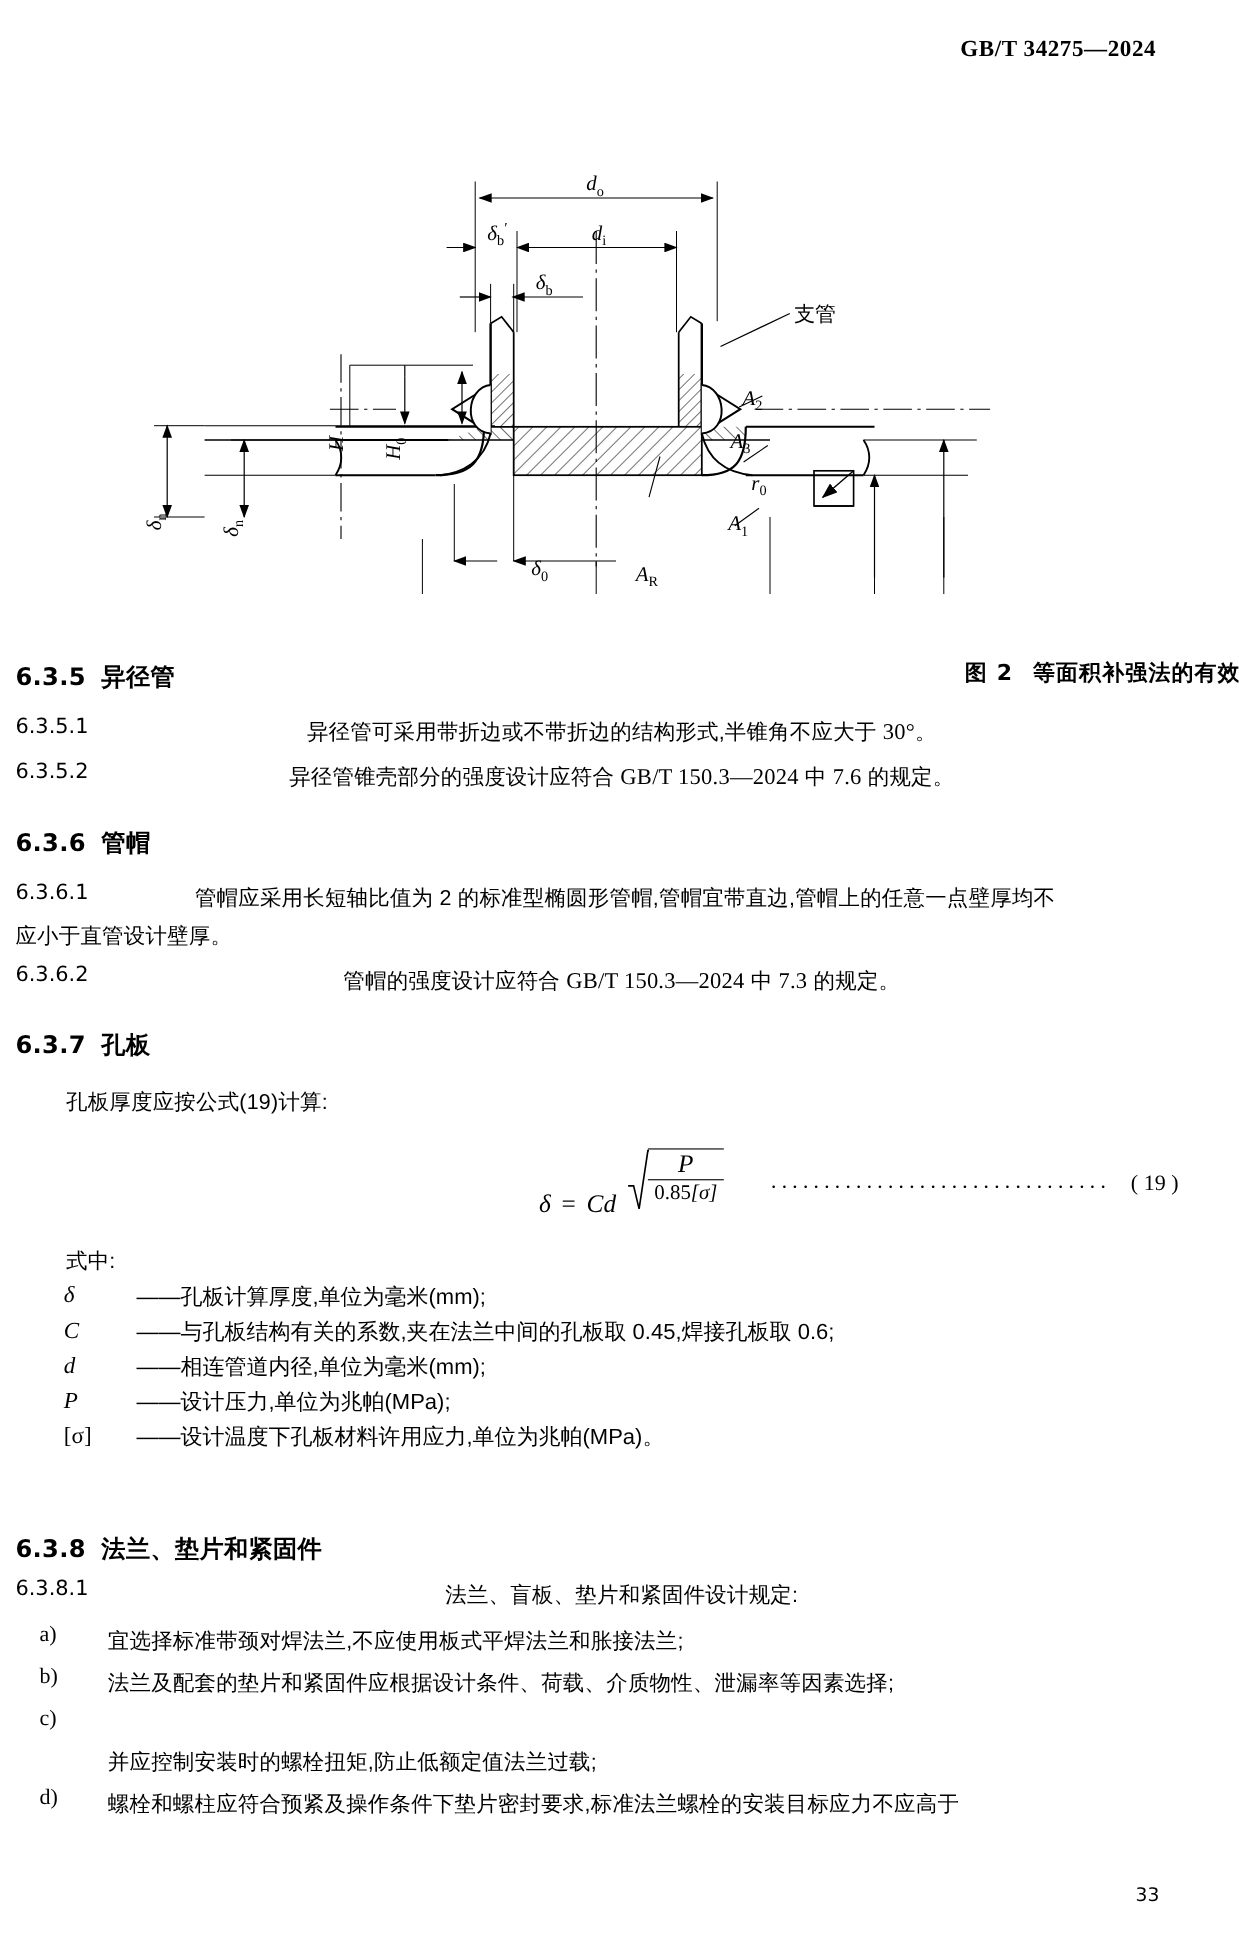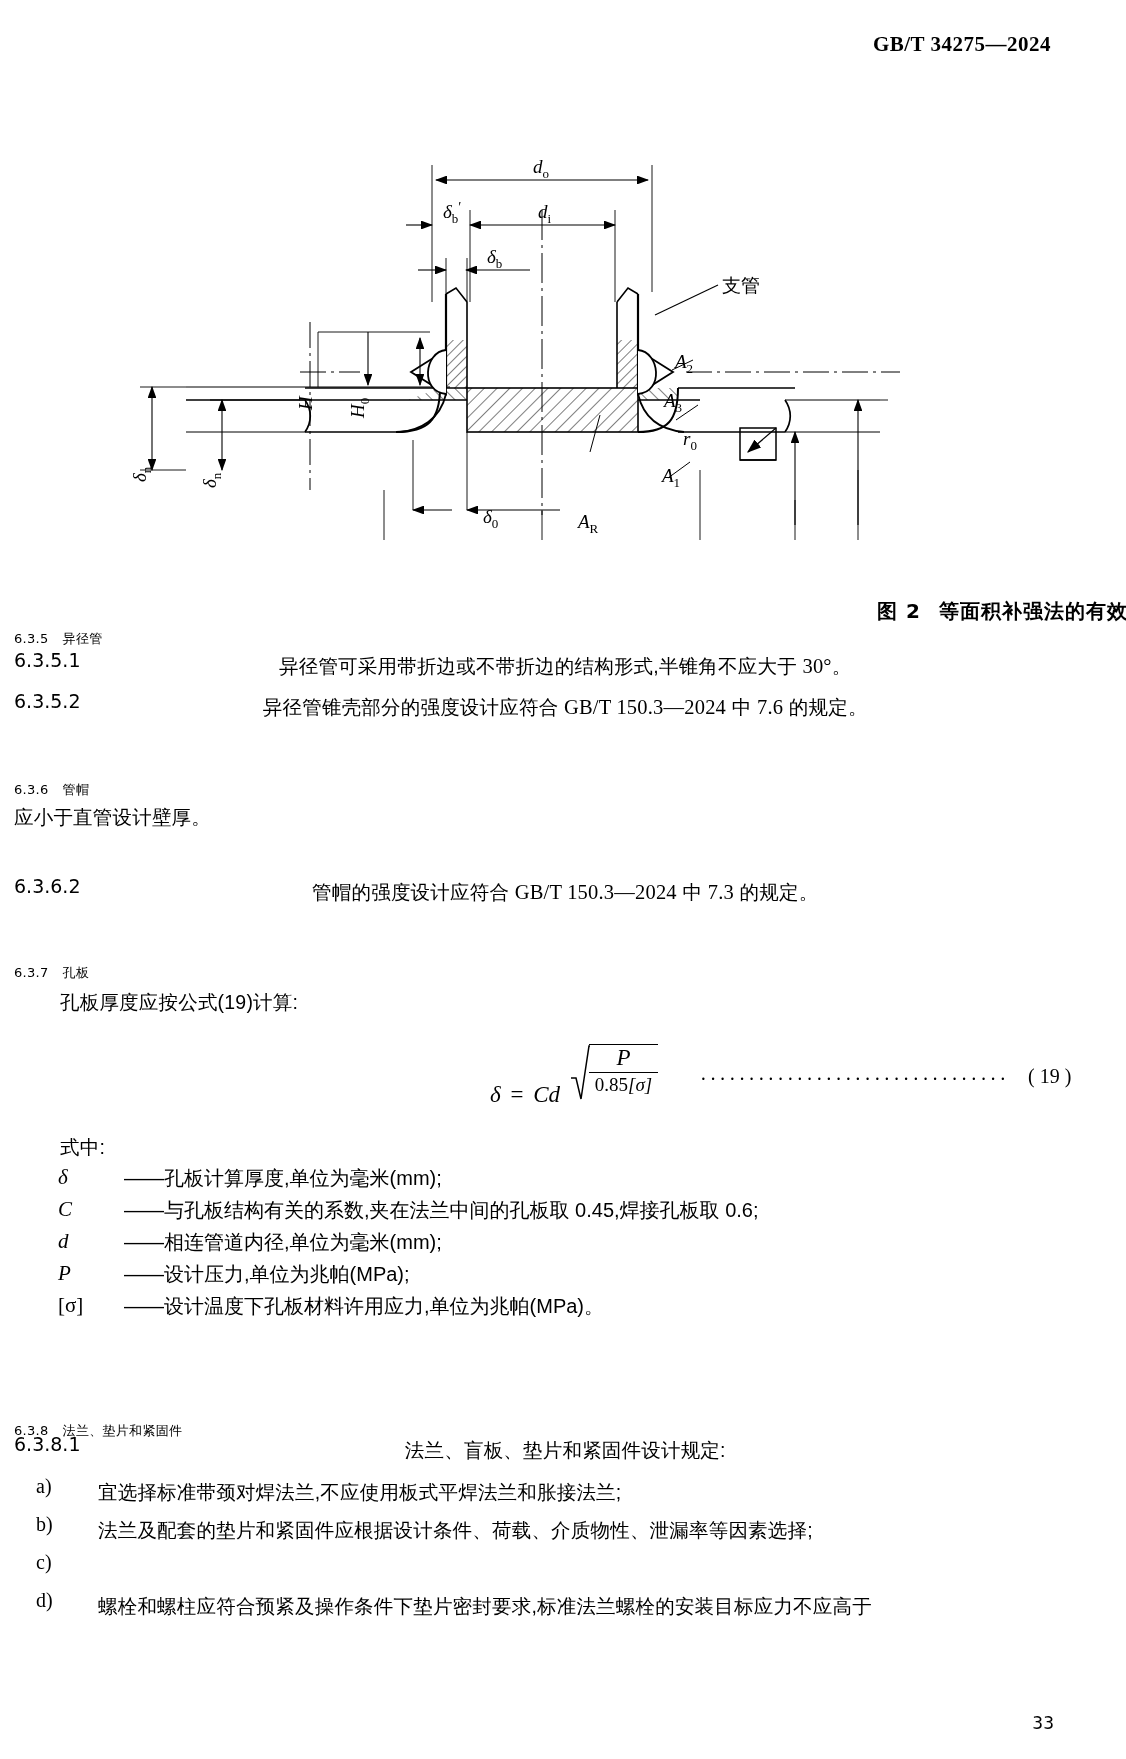--- a/index.html
+++ b/index.html
@@ -31,23 +31,22 @@
     font-size:20px; font-weight:bold; letter-spacing:1px;padding-left:44px;
   }
   .fig-caption .gap { display:inline-block; width:18px; }
 
   
   .body { position:absolute; left:0; top:585px; width:1126px; }
   .blk { position:absolute; }
 
   .h3 {
     font-family:"DejaVu Sans", sans-serif;
-    font-size:13px; font-weight:normal;
+    font-size:22px; font-weight:bold;
     letter-spacing:.3px;
-    margin-top:29px;
   }
   .h3 .sp { display:inline-block; width:14px; }
 
   .para {
     font-family:"Liberation Serif", serif;
     font-size:20.5px; line-height:34px;
     letter-spacing:.2px;
   }
   .cn { font-family:Liberation Sans, sans-serif; font-size:19.5px; }
   .num { font-family:"Liberation Serif", serif; }
@@ -314,20 +313,26 @@
         <div class="lbl">6.3.5.2</div>
         <div class="txt para"><span class="cn">异径管锥壳部分的强度设计应符合 </span><span class="num">GB/T 150.3—2024</span><span class="cn"> 中 </span><span class="num">7.6</span><span class="cn"> 的规定。</span></div>
       </div>
     </div>
 
     <div class="blk h3" style="left:14px; top:167px;">
       <span>6.3.6</span><span class="sp"></span><span>管帽</span>
     </div>
 
     <div class="blk" style="left:14px; top:215px; width:1026px;">
+      <div class="row">
+        <div class="lbl">6.3.6.1</div>
+        <div class="txt para">
+          <span class="cn">管帽应采用长短轴比值为 2 的标准型椭圆形管帽,管帽宜带直边,管帽上的任意一点壁厚均不</span>
+        </div>
+      </div>
       <div class="para cn" style="margin-left:0;">应小于直管设计壁厚。</div>
     </div>
 
     <div class="blk" style="left:14px; top:290px; width:1020px;">
       <div class="row">
         <div class="lbl">6.3.6.2</div>
         <div class="txt para"><span class="cn">管帽的强度设计应符合 </span><span class="num">GB/T 150.3—2024</span><span class="cn"> 中 </span><span class="num">7.3</span><span class="cn"> 的规定。</span></div>
       </div>
     </div>
 
@@ -398,20 +403,21 @@
         <div class="ctext para cn">宜选择标准带颈对焊法兰,不应使用板式平焊法兰和胀接法兰;</div>
       </div>
       <div class="item">
         <div class="mk">b)</div>
         <div class="ctext para cn">法兰及配套的垫片和紧固件应根据设计条件、荷载、介质物性、泄漏率等因素选择;</div>
       </div>
       <div class="item">
         <div class="mk">c)</div>
         <div class="ctext para cn">
           <br>
+          <span>并应控制安装时的螺栓扭矩,防止低额定值法兰过载;</span>
         </div>
       </div>
       <div class="item">
         <div class="mk">d)</div>
         <div class="ctext para cn">螺栓和螺柱应符合预紧及操作条件下垫片密封要求,标准法兰螺栓的安装目标应力不应高于</div>
       </div>
     </div>
 
   </div>
 

